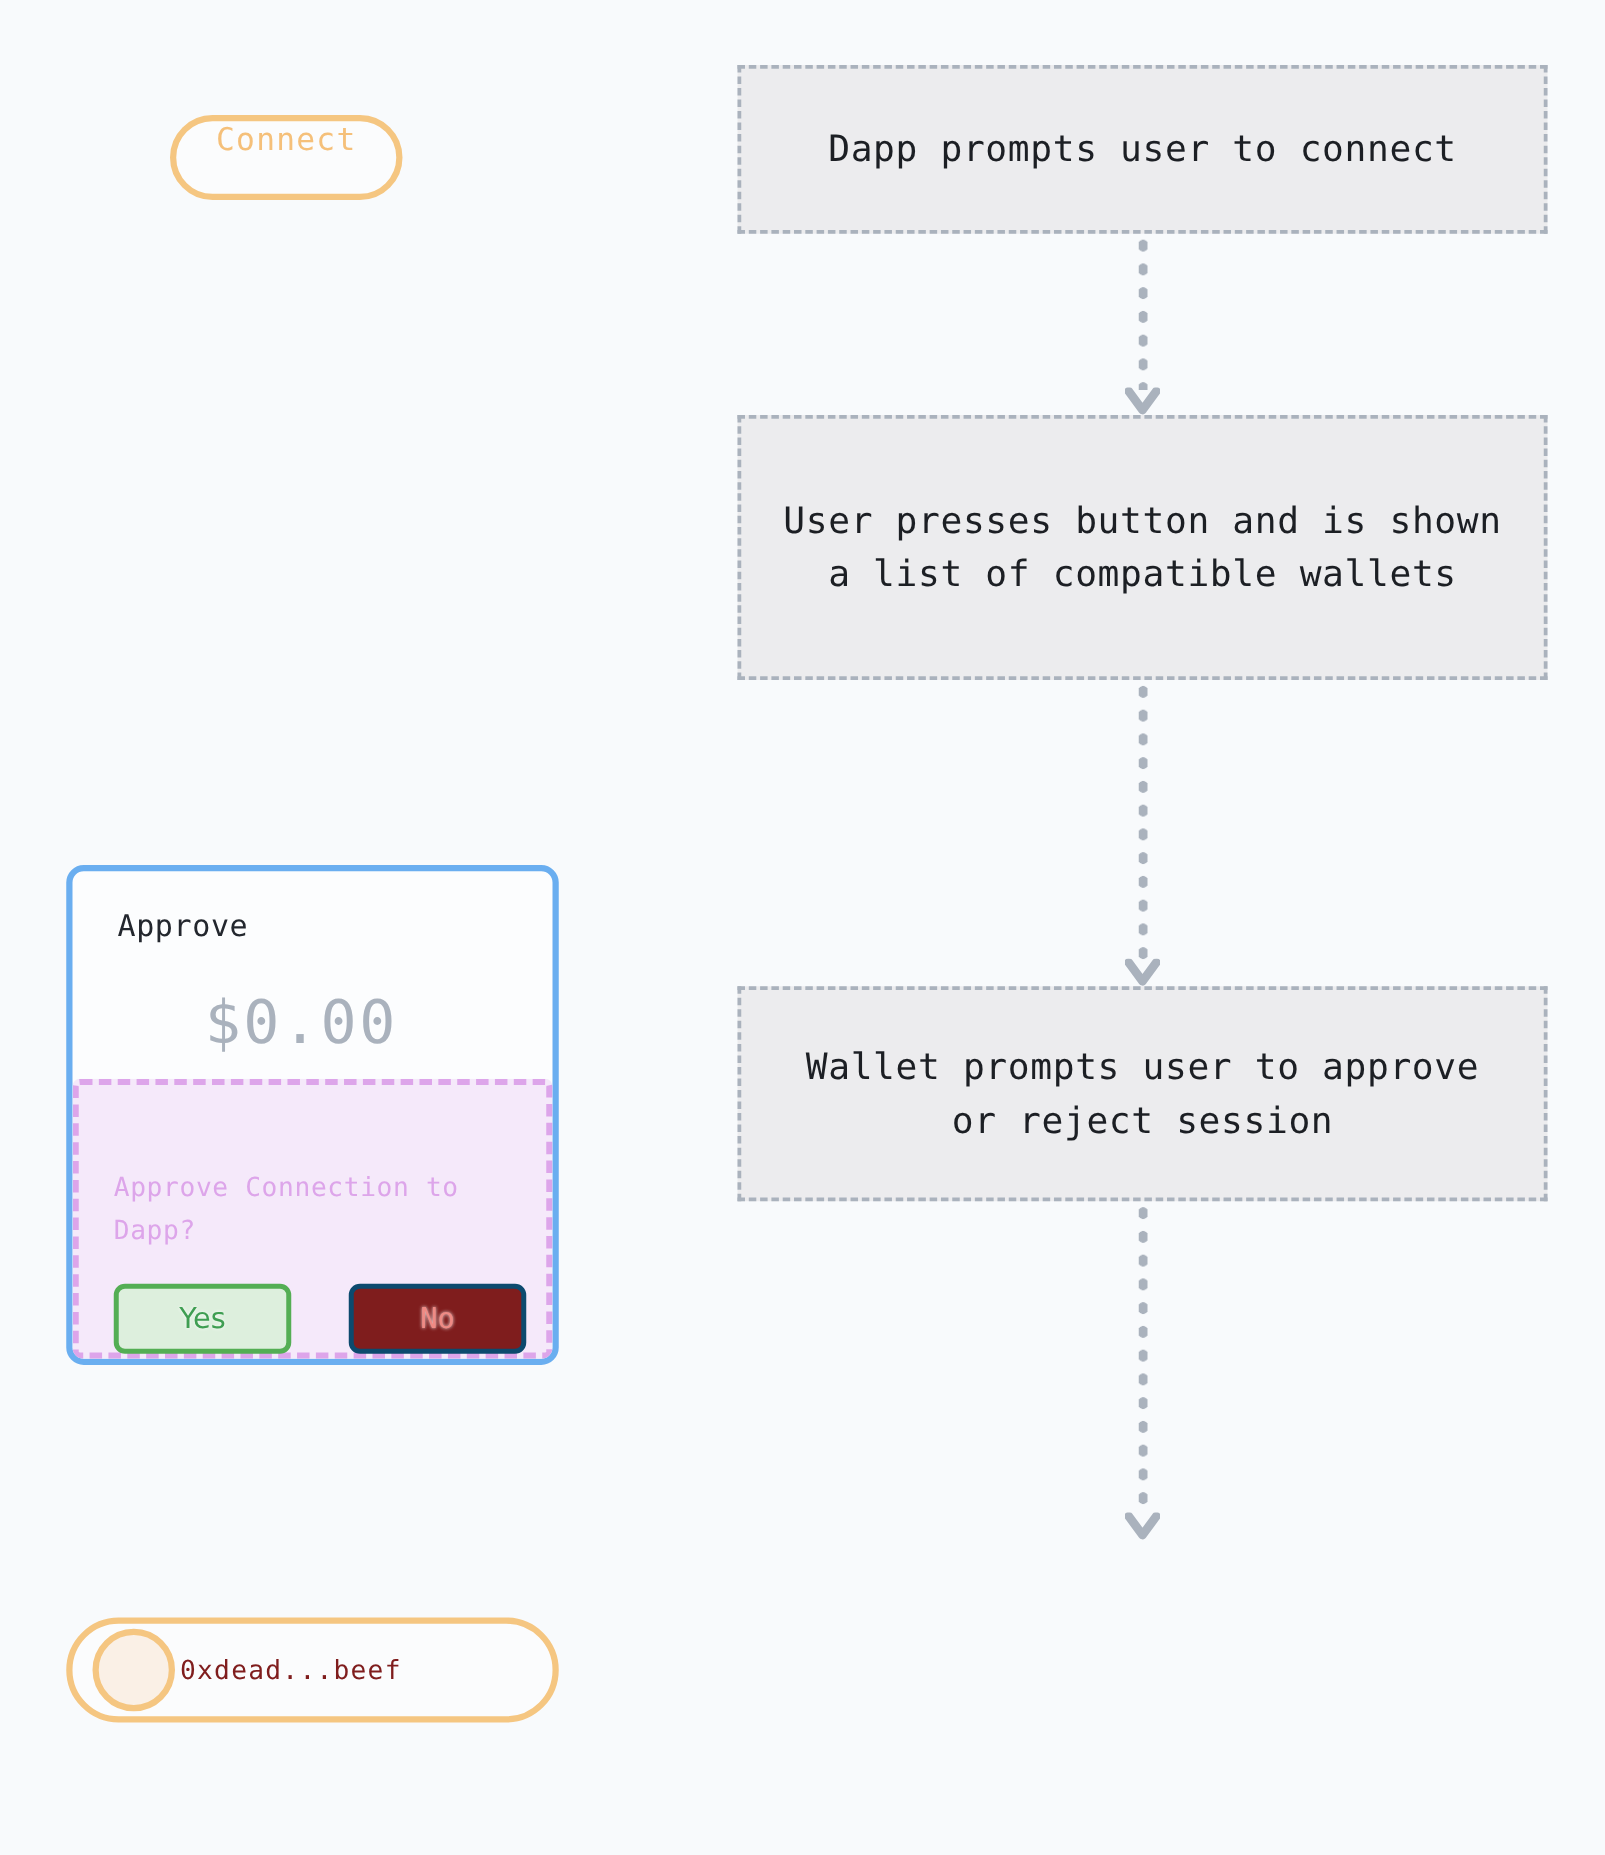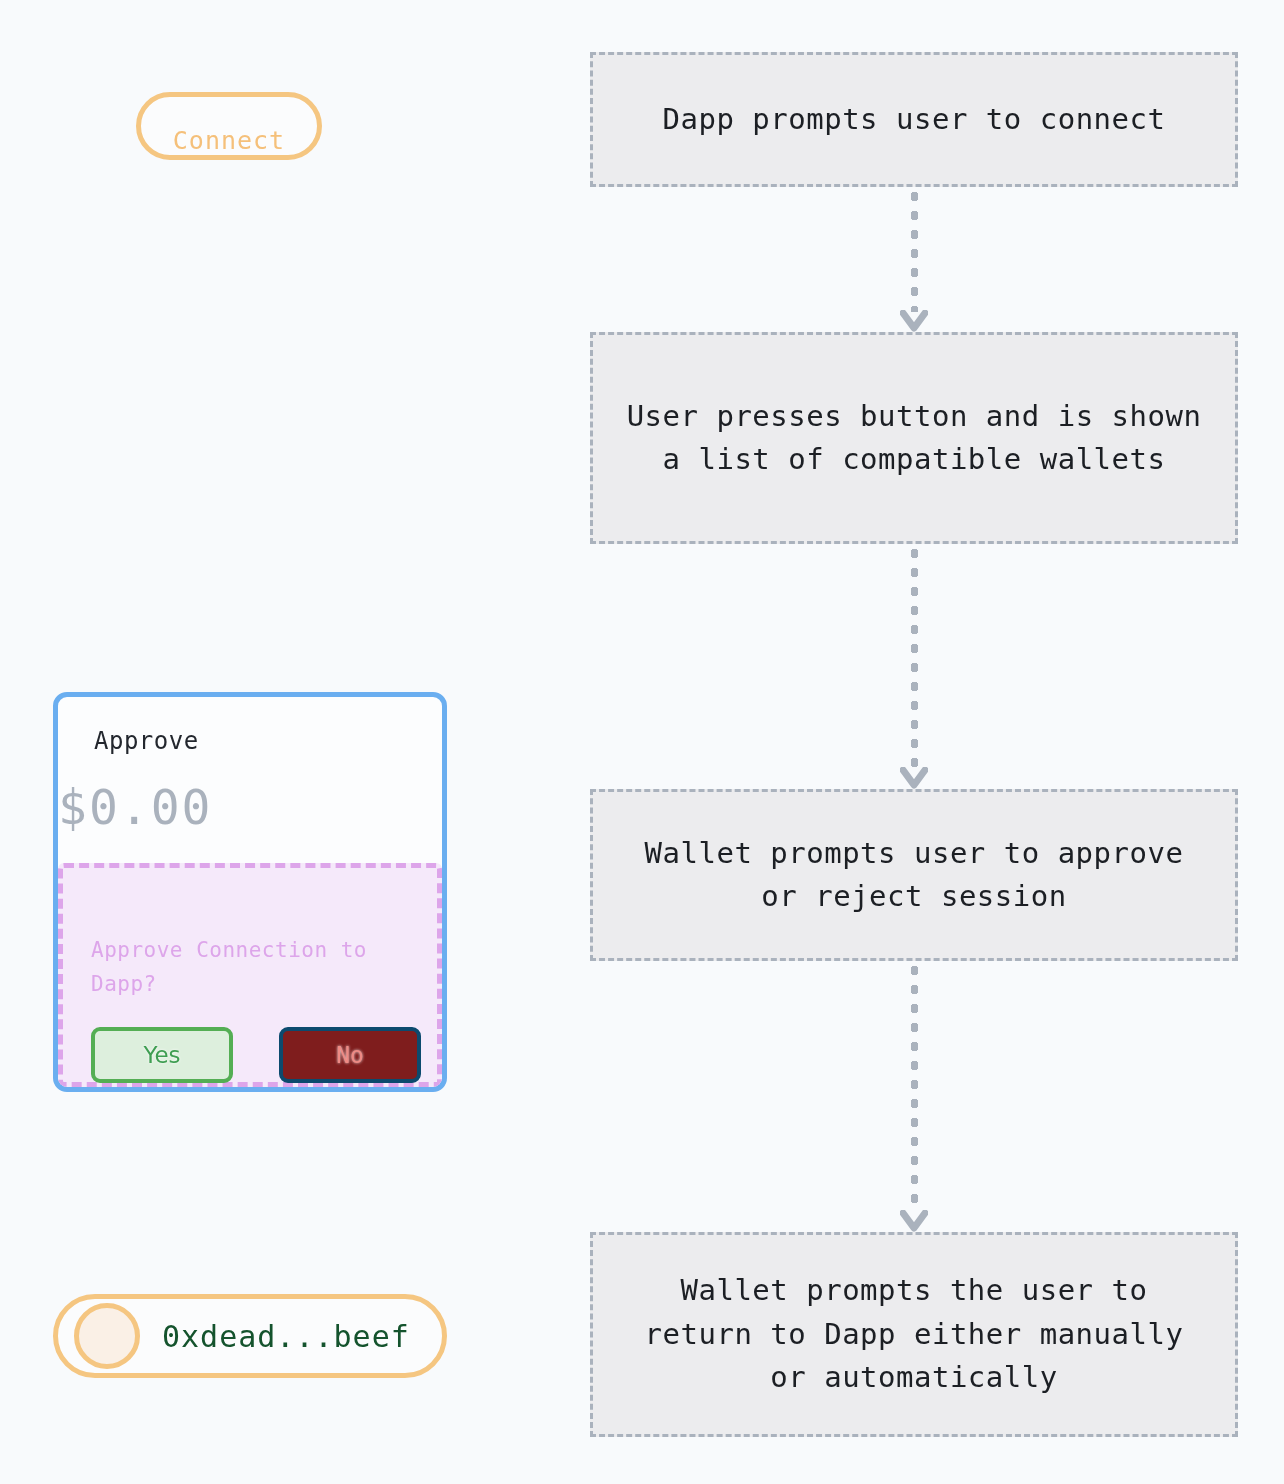--- a/index.html
+++ b/index.html
@@ -23,21 +23,21 @@
 
   
   #connect-button {
     position: absolute;
     left: 136px; top: 92px;
     width: 186px; height: 68px;
     border: 5px solid #f5c681;
     border-radius: 34px;
     background: #fbfcfd;
     display: flex;
-    align-items: flex-end;
+    align-items: flex-start;
     justify-content: center;
     cursor: pointer;
   }
   #connect-button .label {
     color: #f5c07a;
     font-size: 25px;
     letter-spacing: 1px;
   }
 
   
@@ -87,24 +87,25 @@
     display: flex;
     flex-direction: column;
   }
   #wallet-title {
     margin: 30px 0 0 36px;
     font-size: 24px;
     color: #23272e;
     letter-spacing: 0.5px;
   }
   #wallet-balance {
+    text-align: center;
     font-size: 48px;
     color: #aab2bd;
     letter-spacing: 2px;
-    margin-top: 24px;
+    margin-top: 35px;
     margin-right: 18px;
   }
 
   
   #approval-dialog {
     margin-top: auto;
     height: 224px;
     border: 5px dashed #dda5ea;
     border-radius: 6px;
     background: #f5e9fa;
@@ -161,24 +162,24 @@
   }
   #address-avatar {
     width: 66px; height: 66px;
     border-radius: 50%;
     border: 5px solid #f5c681;
     background: #faf0e6;
     margin-left: 16px;
     flex: none;
   }
   #address-text {
-    color: #14532d;
-    font-size: 30px;
+    color: #7f1d1d;
+    font-size: 21px;
     letter-spacing: 1px;
-    margin-left: 22px;
+    margin-left: 4px;
   }
 
   
   #flow-column {
     position: absolute;
     left: 590px; top: 0;
     width: 648px;
     height: 1200px;
   }
   .flow-step {
@@ -287,17 +288,14 @@
     <div class="text">Wallet prompts user to approve or reject session</div>
   </div>
 
   <div id="flow-connector-2" class="flow-connector">
     <div class="dotted-line"></div>
     <svg class="arrow-head" viewBox="0 0 28 22">
       <path d="M3 3 L14 18 L25 3" fill="none" stroke="#aab2bd" stroke-width="7" stroke-linecap="round" stroke-linejoin="round"></path>
     </svg>
   </div>
 
-  <div id="flow-step-3" class="flow-step">
-    <div class="text">Wallet prompts the user to return to Dapp either manually or automatically</div>
-  </div>
 
 </div>
 
 </body></html>

